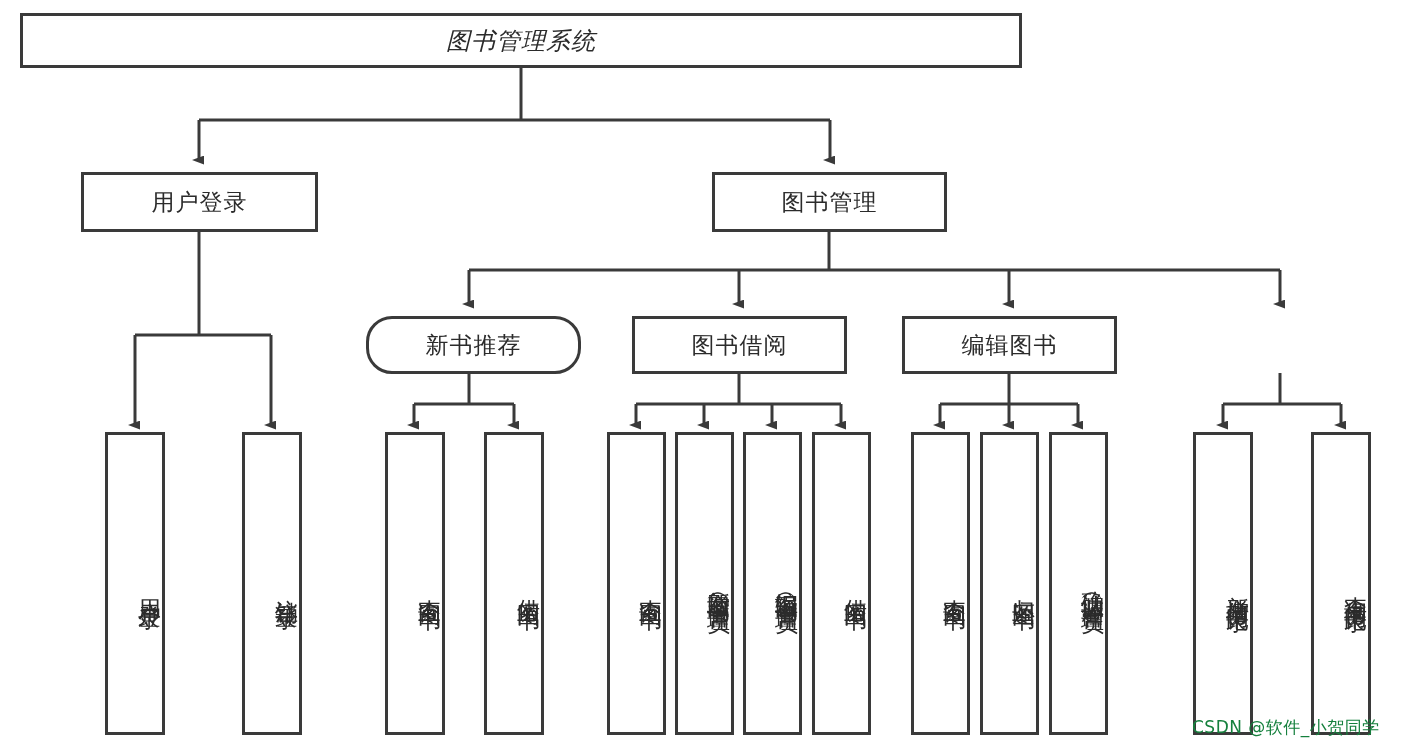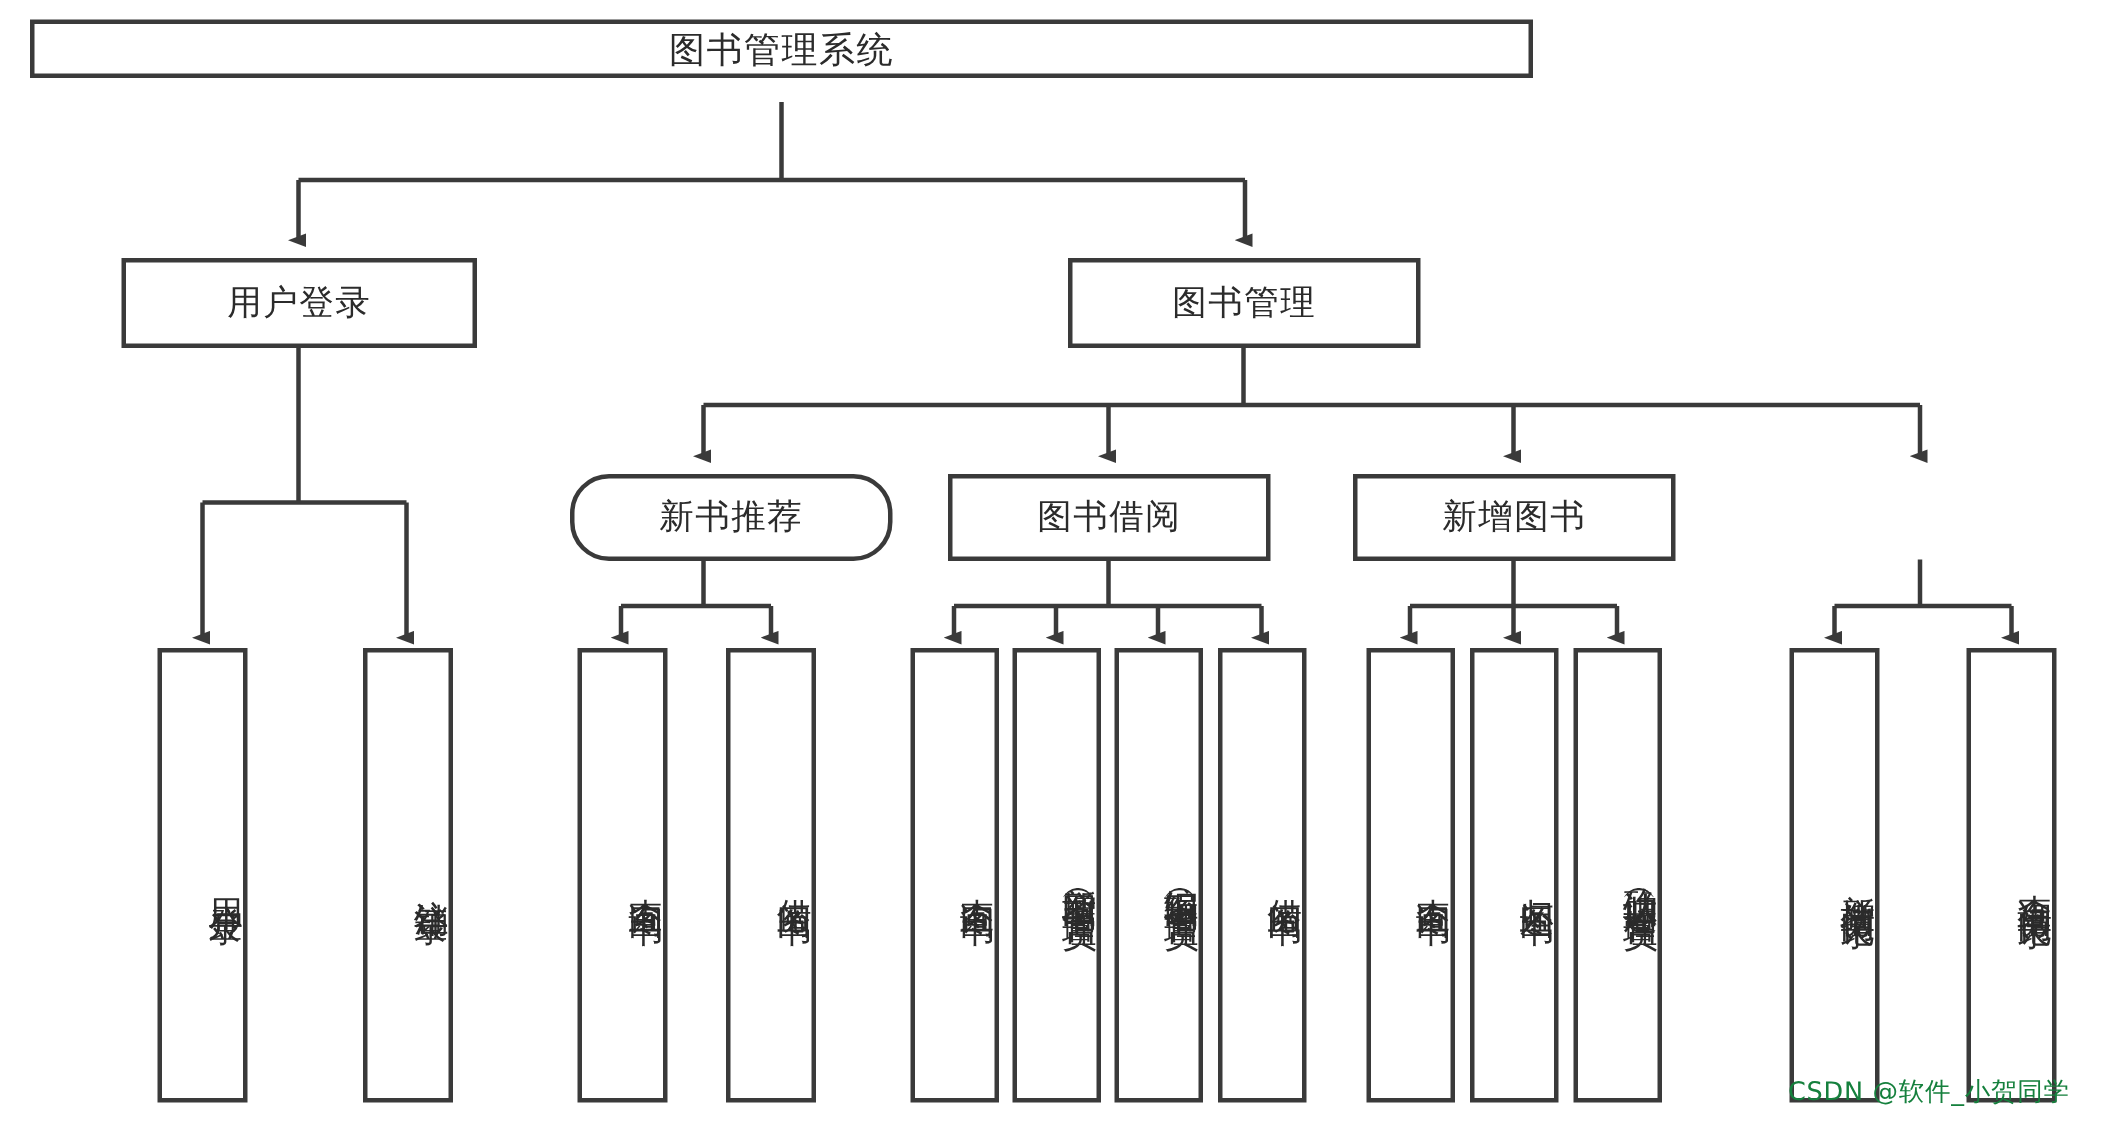--- a/index.html
+++ b/index.html
@@ -118,31 +118,31 @@
       <path d="M1009,404 L1009,425" marker-end="url(#arrow)"></path>
       <path d="M1078,404 L1078,425" marker-end="url(#arrow)"></path>
 
       <path d="M1280,373 L1280,404"></path>
       <path d="M1223,404 L1341,404"></path>
       <path d="M1223,404 L1223,425" marker-end="url(#arrow)"></path>
       <path d="M1341,404 L1341,425" marker-end="url(#arrow)"></path>
     </g>
   </svg>
 
-  <div class="node horizontal node-root" style="left:20px; top:13px; width:1002px; height:39px;">图书管理系统</div>
+  <div class="node horizontal node-root" style="left:20px; top:13px; width:1002px; height:55px;font-style:italic;">图书管理系统</div>
 
   <div class="node horizontal" style="left:81px; top:172px; width:237px; height:60px;">用户登录</div>
 
   <div class="node horizontal" style="left:712px; top:172px; width:235px; height:60px;text-align:right;">图书管理</div>
 
-  <div class="node horizontal" style="left:380px; top:316px; width:215px; height:58px;border-radius:26px;">新书推荐</div>
+  <div class="node horizontal" style="left:366px; top:316px; width:215px; height:58px;border-radius:26px;">新书推荐</div>
 
   <div class="node horizontal" style="left:632px; top:316px; width:215px; height:58px;">图书借阅</div>
 
-  <div class="node horizontal" style="left:902px; top:316px; width:215px; height:58px;">新增图书</div>
+  <div class="node horizontal" style="left:902px; top:316px; width:215px; height:58px;">编辑图书</div>
 
 
   <div class="node vertical" style="left:105px; top:432px; width:60px; height:303px;">
     <span class="vtext">用户登录</span>
   </div>
 
   <div class="node vertical" style="left:242px; top:432px; width:60px; height:303px;">
     <span class="vtext">注销登录</span>
   </div>
 

